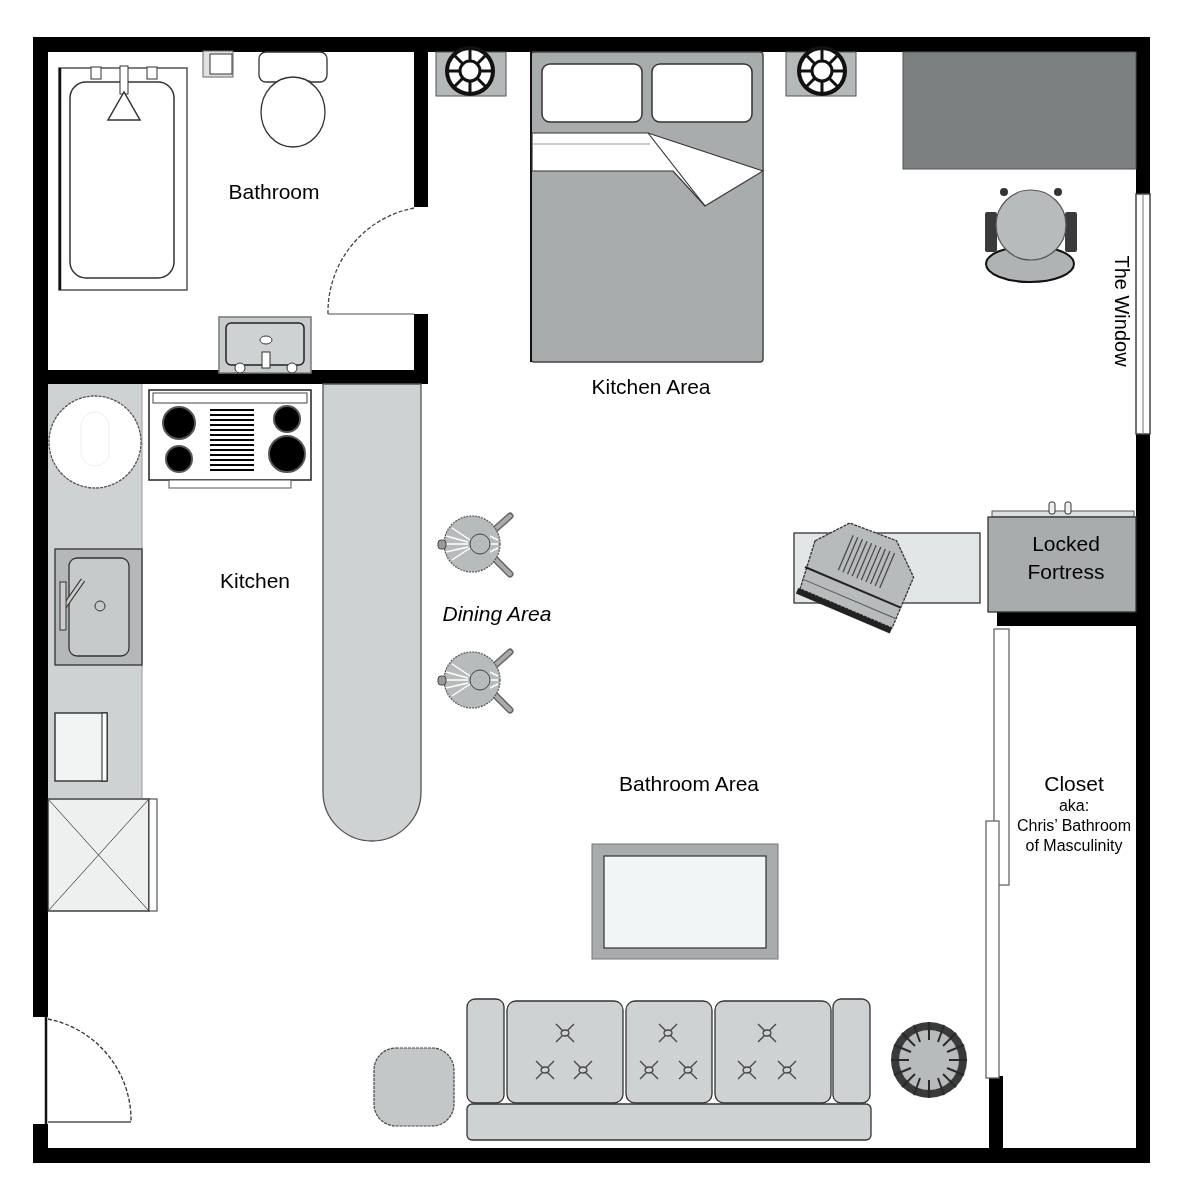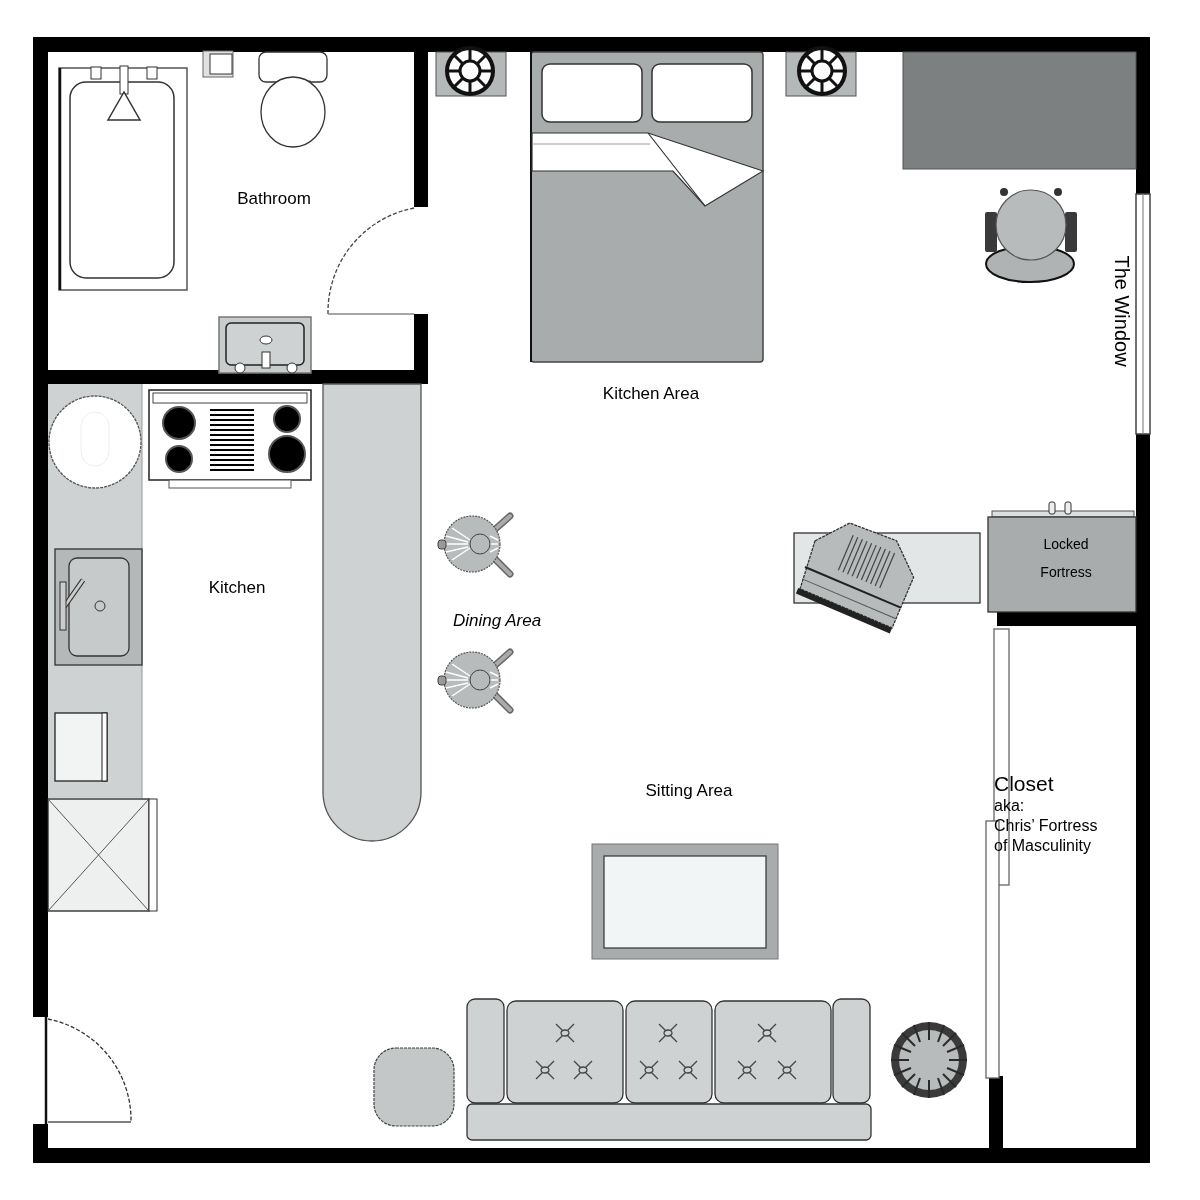--- a/index.html
+++ b/index.html
@@ -1,23 +1,23 @@
 <!DOCTYPE html>
 <html><head>
 <meta charset="utf-8">
 <style>
   html, body { margin: 0; padding: 0; background: #ffffff; }
   body { width: 1200px; height: 1200px; position: relative; overflow: hidden; font-family: "Liberation Sans", sans-serif; }
   #plan { position: absolute; left: 0; top: 0; width: 1200px; height: 1200px; }
   .lbl { position: absolute; color: #000; font-family: "Liberation Sans", sans-serif; white-space: nowrap; }
-  .lbl-room { font-size: 17px; margin-top: 9px; }
+  .lbl-room { font-size: 21px; }
   .lbl-center { text-align: center; transform: translateX(-50%); }
   #lbl-window { position: absolute; left: 1121px; top: 311px; font-size: 20px; transform: translate(-50%, -50%) rotate(90deg); white-space: nowrap; }
-  #lbl-wardrobe { position: absolute; left: 1066px; top: 530px; width: 140px; transform: translateX(-50%); text-align: center; font-size: 14px; line-height: 28px; }
-  #lbl-closet { position: absolute; left: 1074px; top: 772px; width: 160px; transform: translateX(-50%); text-align: left; }
+  #lbl-wardrobe { position: absolute; left: 1066px; top: 530px; width: 140px; transform: translateX(-50%); text-align: center; font-size: 21px; line-height: 28px; }
+  #lbl-closet { position: absolute; left: 1074px; top: 772px; width: 160px; transform: translateX(-50%); text-align: center; }
   #lbl-closet .t { font-size: 21px; line-height: 24px; }
   #lbl-closet .s { font-size: 16px; line-height: 20px; }
 </style>
 </head>
 <body>
 
 <svg id="plan" viewBox="0 0 1200 1200" xmlns="http://www.w3.org/2000/svg">
   <defs>
     <pattern id="rugfiber" width="6" height="6" patternUnits="userSpaceOnUse">
       <rect width="6" height="6" fill="#b8bbbb"></rect>
@@ -343,26 +343,26 @@
 
   <g>
     <line x1="46" y1="1017" x2="46" y2="1124" stroke="#111" stroke-width="2.5"></line>
     <path d="M 48 1019 A 103 103 0 0 1 131 1118 L 131 1122" fill="none" stroke="#333" stroke-width="1.3" stroke-dasharray="4,2"></path>
     <line x1="48" y1="1122" x2="131" y2="1122" stroke="#555" stroke-width="1.3"></line>
   </g>
 </svg>
 
 <div class="lbl lbl-room lbl-center" style="left:274px; top:180px;">Bathroom</div>
 <div class="lbl lbl-room lbl-center" style="left:651px; top:375px;">Kitchen Area</div>
-<div class="lbl lbl-room lbl-center" style="left:237px; top:569px;">Kitchen</div>
+<div class="lbl lbl-room lbl-center" style="left:255px; top:569px;">Kitchen</div>
 <div class="lbl lbl-room lbl-center" style="left:497px; top:602px;font-style:italic;">Dining Area</div>
-<div class="lbl lbl-room lbl-center" style="left:689px; top:772px;">Sitting Area</div>
+<div class="lbl lbl-room lbl-center" style="left:689px; top:772px;">Bathroom Area</div>
 <div id="lbl-window">The Window</div>
 <div id="lbl-wardrobe">
   <div>Locked</div>
   <div>Fortress</div>
 </div>
 <div id="lbl-closet">
   <div class="t">Closet</div>
   <div class="s">aka:</div>
-  <div class="s">Chris’ Fortress</div>
+  <div class="s">Chris’ Bathroom</div>
   <div class="s">of Masculinity</div>
 </div>
 
 </body></html>

